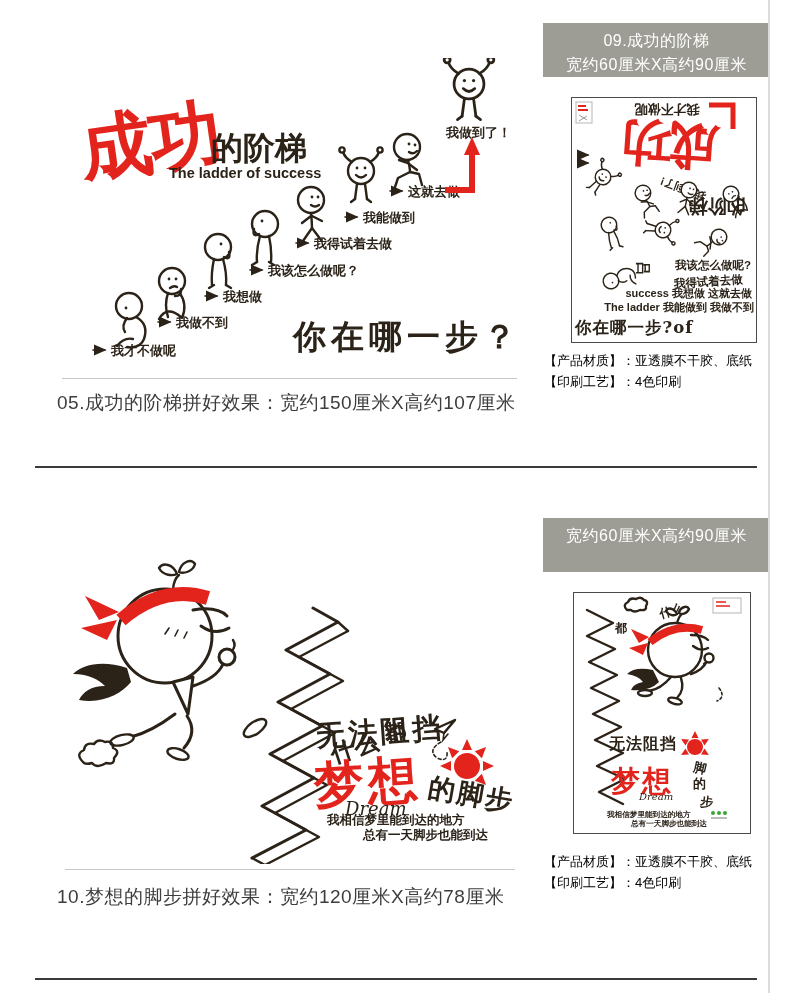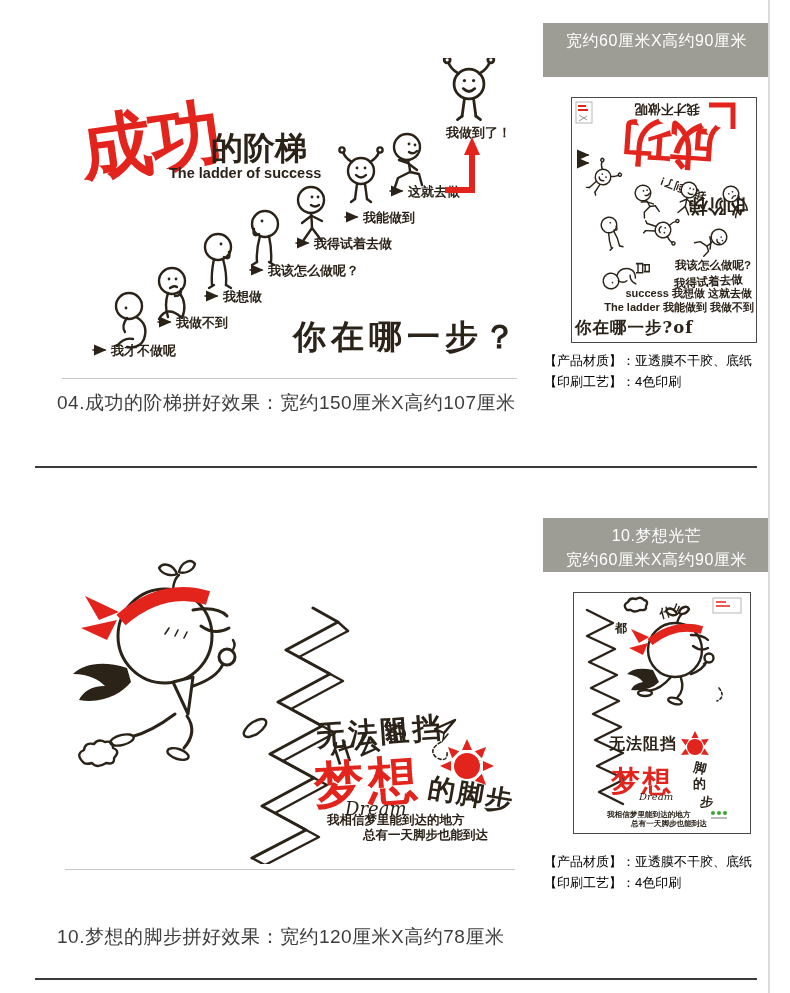--- a/index.html
+++ b/index.html
@@ -149,23 +149,24 @@
         <g>
           <path d="M390 132 H417 V95" class="reds" stroke-width="6"></path>
           <path d="M409 97 L417 79 L425 97 Z" class="red"></path>
         </g>
 
         <text x="238" y="290" font-size="33" font-weight="bold" class="serif" letter-spacing="5">你在哪一步？</text>
       </svg>
     </div>
 
     <div class="hairline" style="left:62px;top:378px;width:455px"></div>
-    <div class="caption" style="top:390px">04.成功的阶梯拼好效果：宽约150厘米X高约107厘米</div>
+    <div class="caption" style="top:390px">05.成功的阶梯拼好效果：宽约150厘米X高约107厘米</div>
 
     <div class="side-header" style="top:23px">
+      <div>09.成功的阶梯</div>
       <div>宽约60厘米X高约90厘米</div>
     </div>
 
     <div class="sheet" style="left:571px;top:97px;width:186px;height:246px">
       <svg viewBox="0 0 186 246">
         <rect x=".5" y=".5" width="185" height="245" fill="#fff" stroke="#4a4a4a"></rect>
         <g>
           <rect x="5" y="5" width="16" height="21" fill="#fff" stroke="#b5b5b5"></rect>
           <path d="M7 9 h8 M7 13 h10" class="reds" stroke-width="2"></path>
           <path d="M8 18 l8 5 M8 24 l8 -5" stroke="#999" stroke-width="1" fill="none"></path>
@@ -260,24 +261,23 @@
             <path class="red" d="M0 -27 L5 -16 L-5 -16 Z" transform="rotate(135)"></path>
           </g>
           <text transform="rotate(10 372 240)" x="372" y="240" font-size="27" font-weight="bold" letter-spacing="2">的脚步</text>
           <text x="272" y="268" font-size="12.5" font-weight="bold">我相信梦里能到达的地方</text>
           <text x="308" y="283" font-size="12.5" font-weight="bold">总有一天脚步也能到达</text>
         </g>
       </svg>
     </div>
 
     <div class="hairline" style="left:65px;top:869px;width:450px"></div>
-    <div class="caption" style="top:924px">10.梦想的脚步拼好效果：宽约120厘米X高约78厘米</div>
+    <div class="caption" style="top:884px">10.梦想的脚步拼好效果：宽约120厘米X高约78厘米</div>
 
     <div class="side-header" style="top:518px">
-      <div>10.梦想光芒</div>
       <div>宽约60厘米X高约90厘米</div>
     </div>
 
     <div class="sheet" style="left:573px;top:592px;width:178px;height:242px">
       <svg viewBox="0 0 178 242">
         <rect x=".5" y=".5" width="177" height="241" fill="#fff" stroke="#4a4a4a"></rect>
         <path class="s" d="M14 18 L 40 31 L 14 44 L 42 57 L 16 70 L 44 83 L 18 96 L 46 109 L 20 122 L 48 135 L 22 148 L 50 161 L 24 174 L 52 187 L 26 200 L 50 212" stroke-width="2"></path>
         <g>
           <rect x="140" y="6" width="28" height="15" fill="#fff" stroke="#b5b5b5"></rect>
           <path d="M143 10 h10 M143 14 h14" class="reds" stroke-width="1.6"></path>

